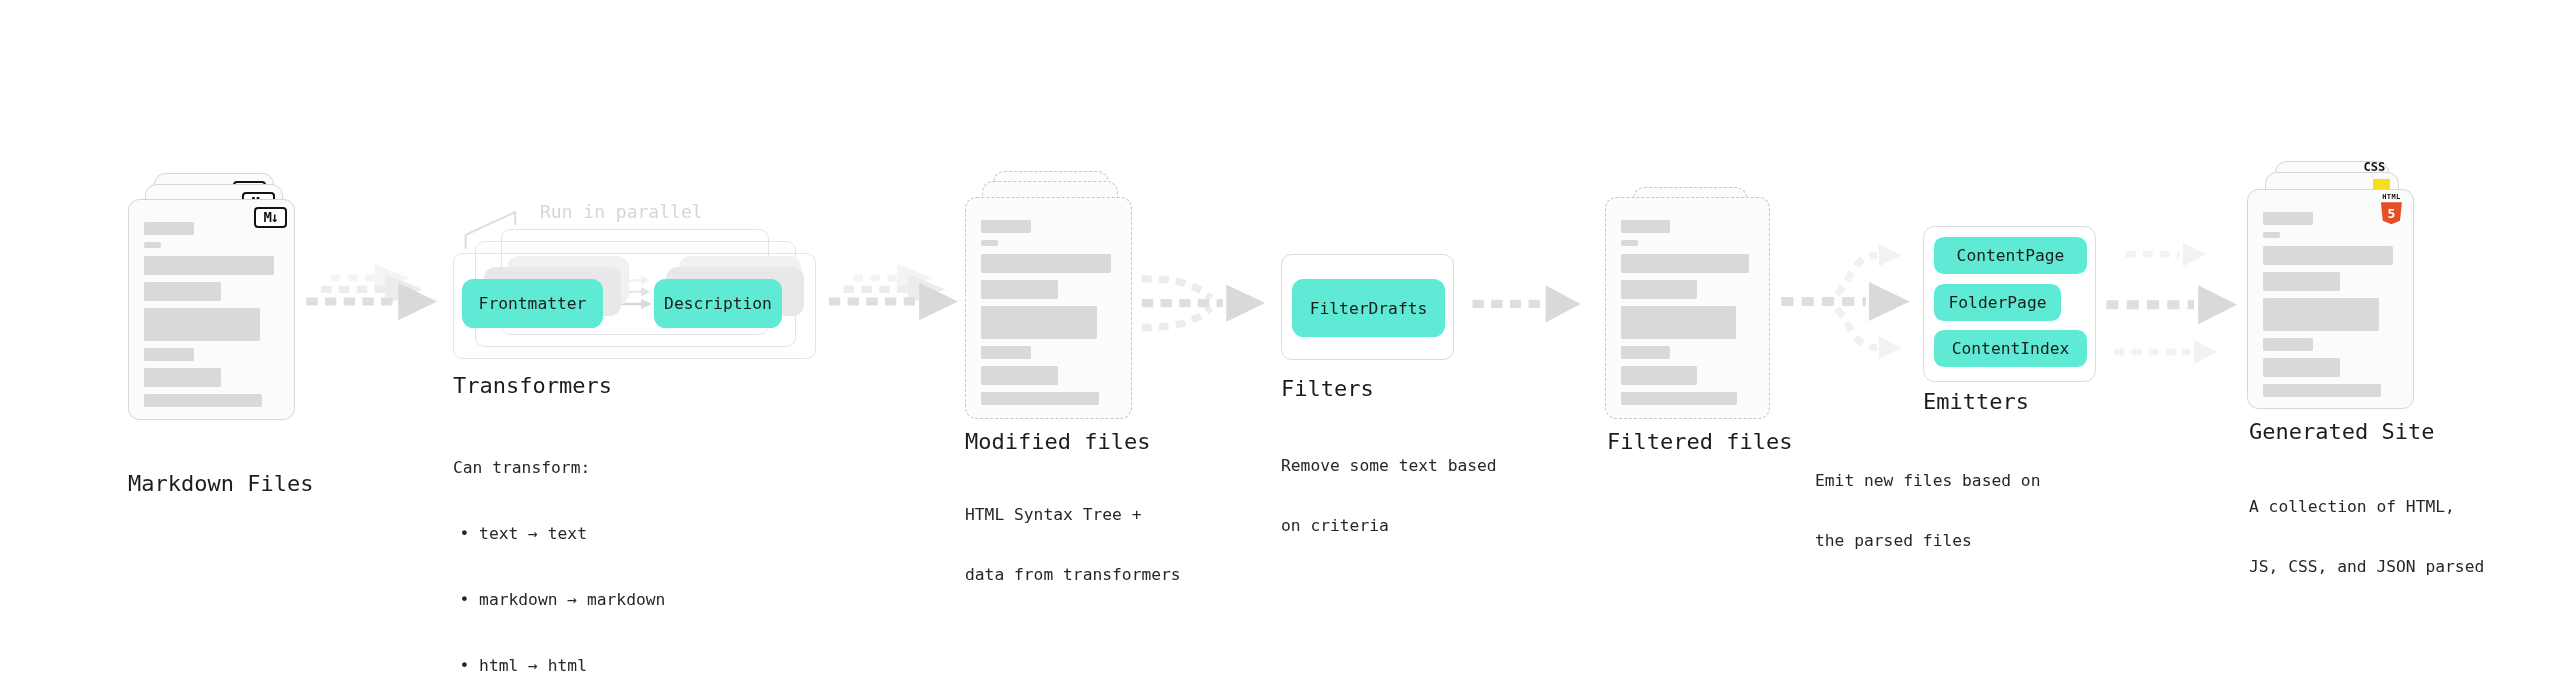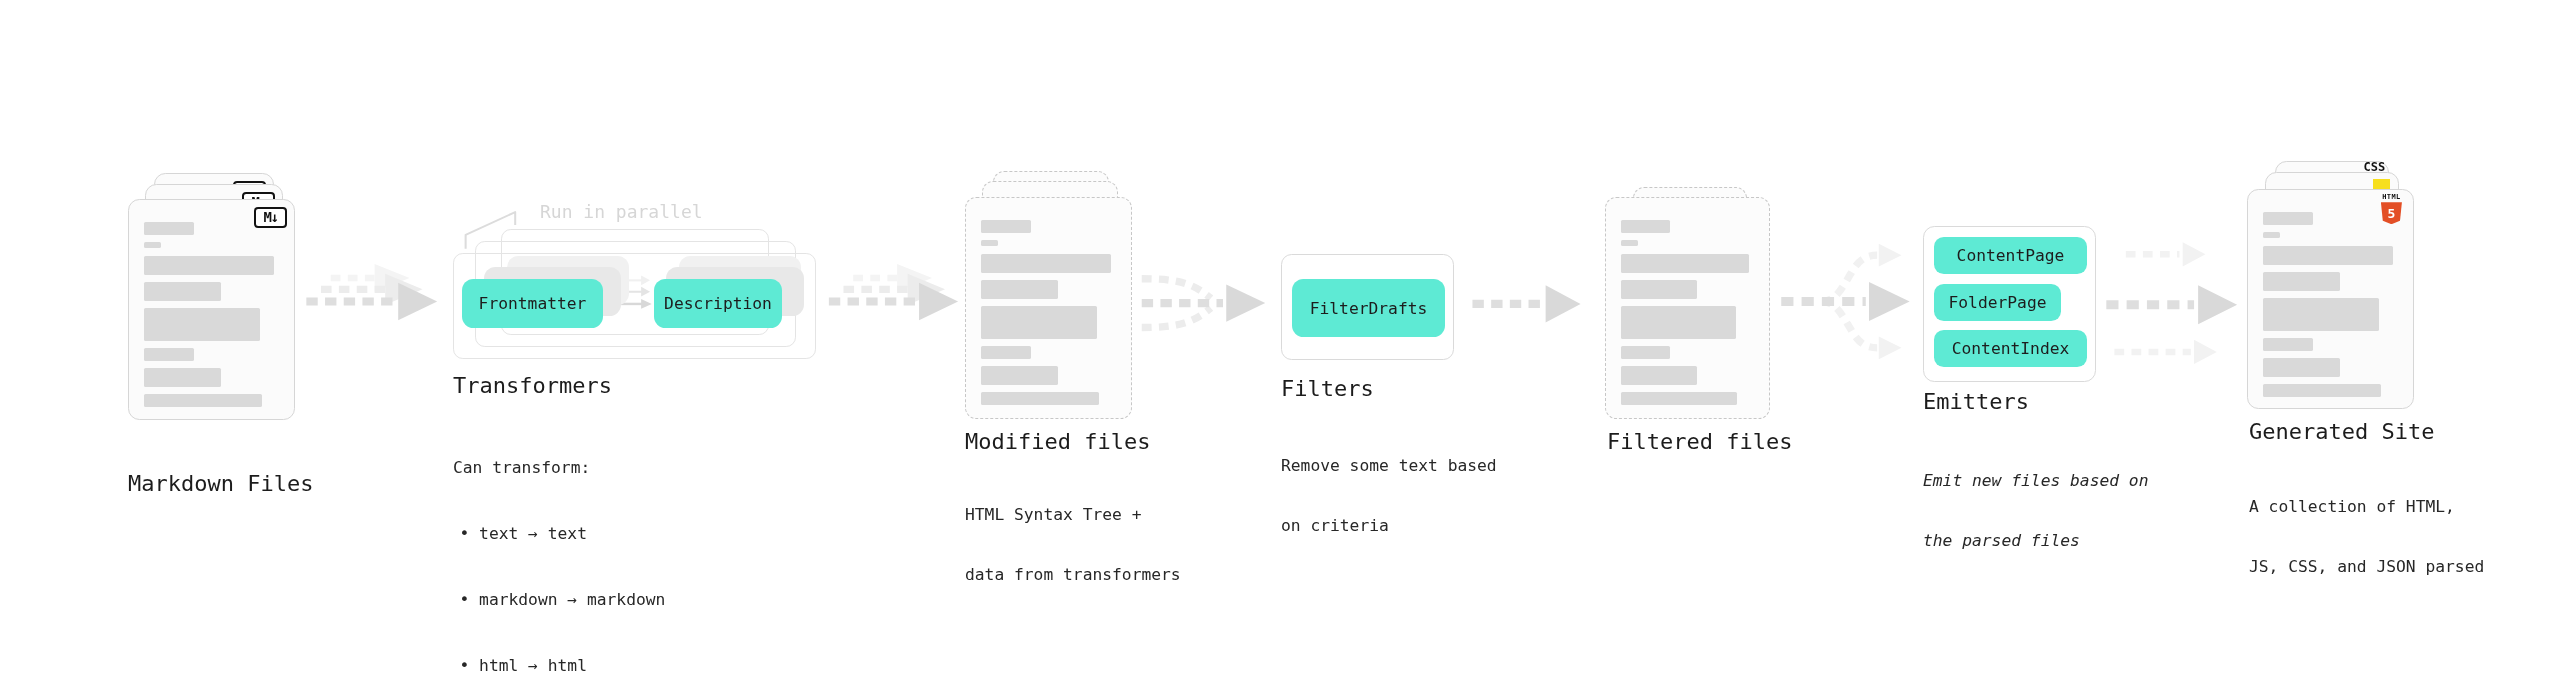--- a/index.html
+++ b/index.html
@@ -205,21 +205,21 @@
     </div>
     <div class="title" style="left:1607px;top:429px;">Filtered files</div>
   </div>
 
   <div class="abs">
     <div class="gbox" style="left:1923px;top:226px;width:173px;height:156px;border-radius:11.4px;"></div>
     <div class="pill" style="left:1934px;top:237px;width:153px;height:37px;border-radius:9.8px;">ContentPage</div>
     <div class="pill" style="left:1934px;top:284px;width:127px;height:37px;border-radius:9.8px;">FolderPage</div>
     <div class="pill" style="left:1934px;top:330px;width:153px;height:37px;border-radius:9.8px;">ContentIndex</div>
     <div class="title" style="left:1923px;top:389px;">Emitters</div>
-    <div class="desc" style="left:1923px;top:430px;font-style:italic;">
+    <div class="desc" style="left:1815px;top:430px;">
       <div>Emit new files based on</div>
       <div>the parsed files</div>
     </div>
   </div>
 
   <div class="abs">
     <div class="card" style="left:2275px;top:161px;width:114px;height:203px;">
       <div class="badge-css">
         <div class="txt">CSS</div>
         <div class="ul"></div>

